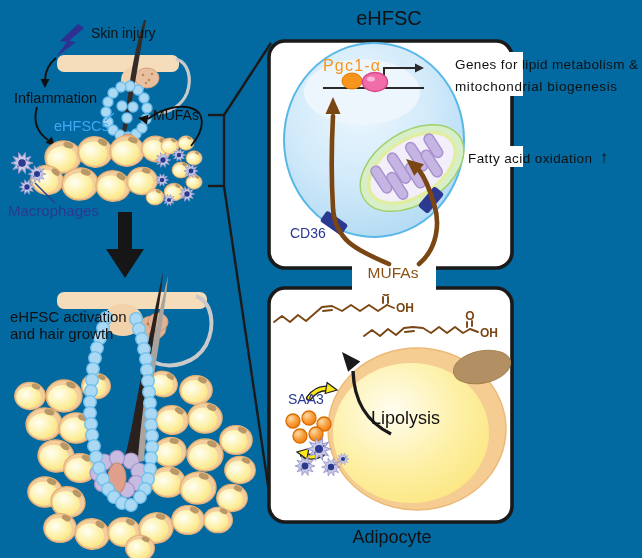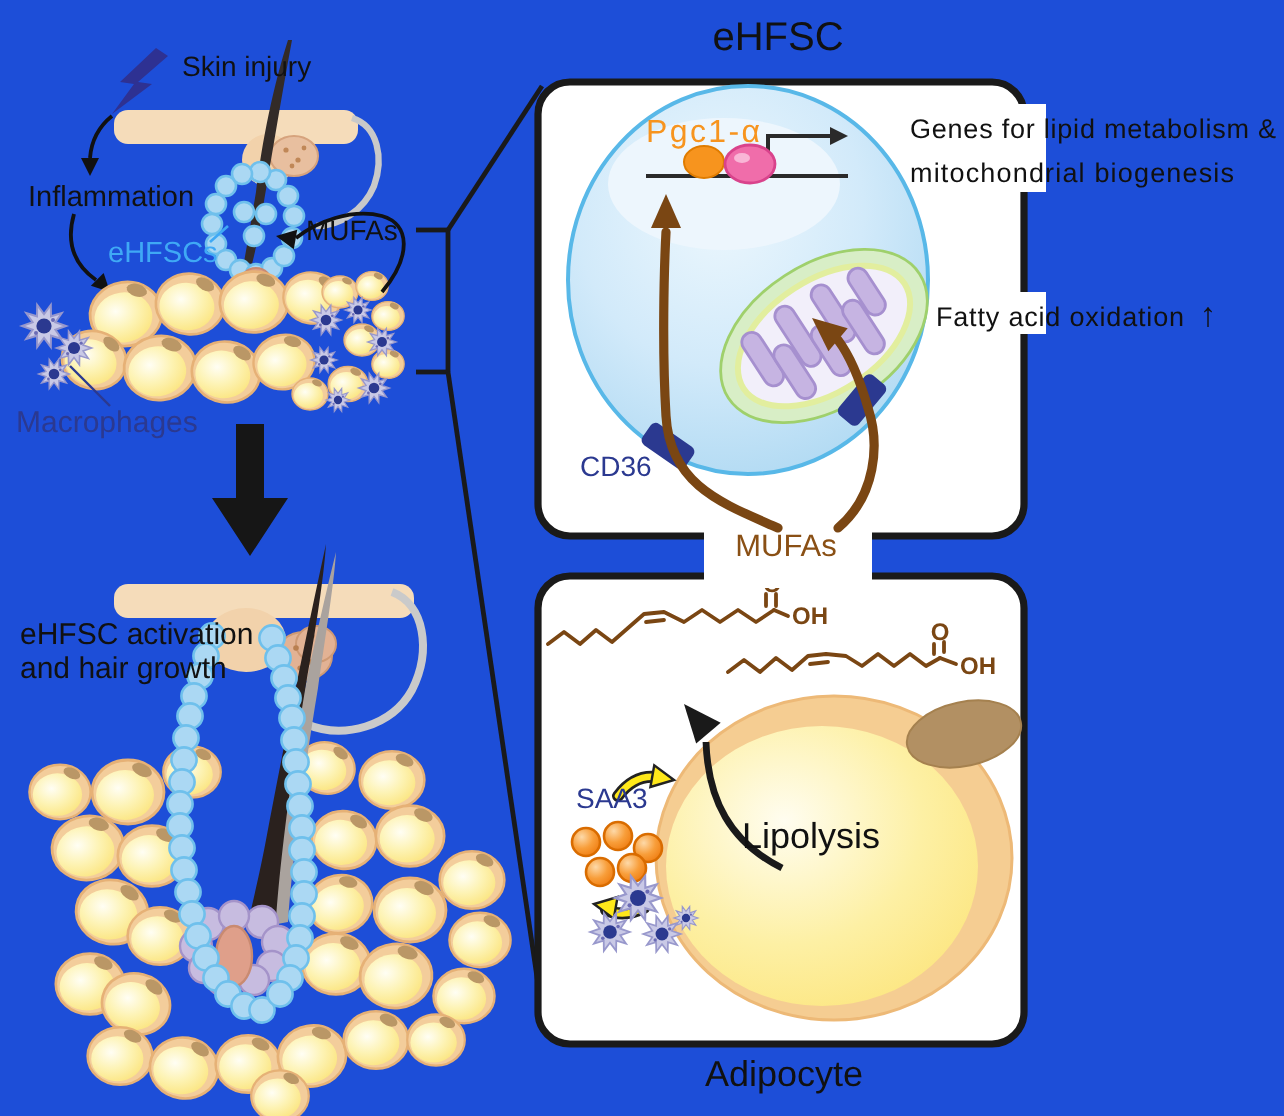--- a/index.html
+++ b/index.html
@@ -1,17 +1,17 @@
 <!DOCTYPE html>
 <html><head>
 <meta charset="utf-8">
 <style>
   html,body{margin:0;padding:0;background:#ffffff;}
   body{width:642px;height:558px;font-family:"Liberation Sans",sans-serif;}
-  #figure{position:relative;width:642px;height:558px;background:#1d4ed8;overflow:hidden;}
+  #figure{position:relative;width:642px;height:558px;background:#0369a1;overflow:hidden;}
   svg{display:block;}
   svg text{font-family:"Liberation Sans",sans-serif;fill:#111111;}
   .t-navy{fill:#2b3990;}
   .t-blue{fill:#3fa9f5;}
   .t-orange{fill:#f7941e;}
   .t-brown{fill:#7a4613;font-weight:bold;}
   .t-brown-reg{fill:#8a5015;}
   .chain{stroke:#7a4613;stroke-width:1.9;fill:none;stroke-linejoin:round;stroke-linecap:round;}
   .boxline{fill:#ffffff;stroke:#1a1a1a;stroke-width:3.6;}
   .thin-arrow{stroke:#111111;stroke-width:1.9;fill:none;}

